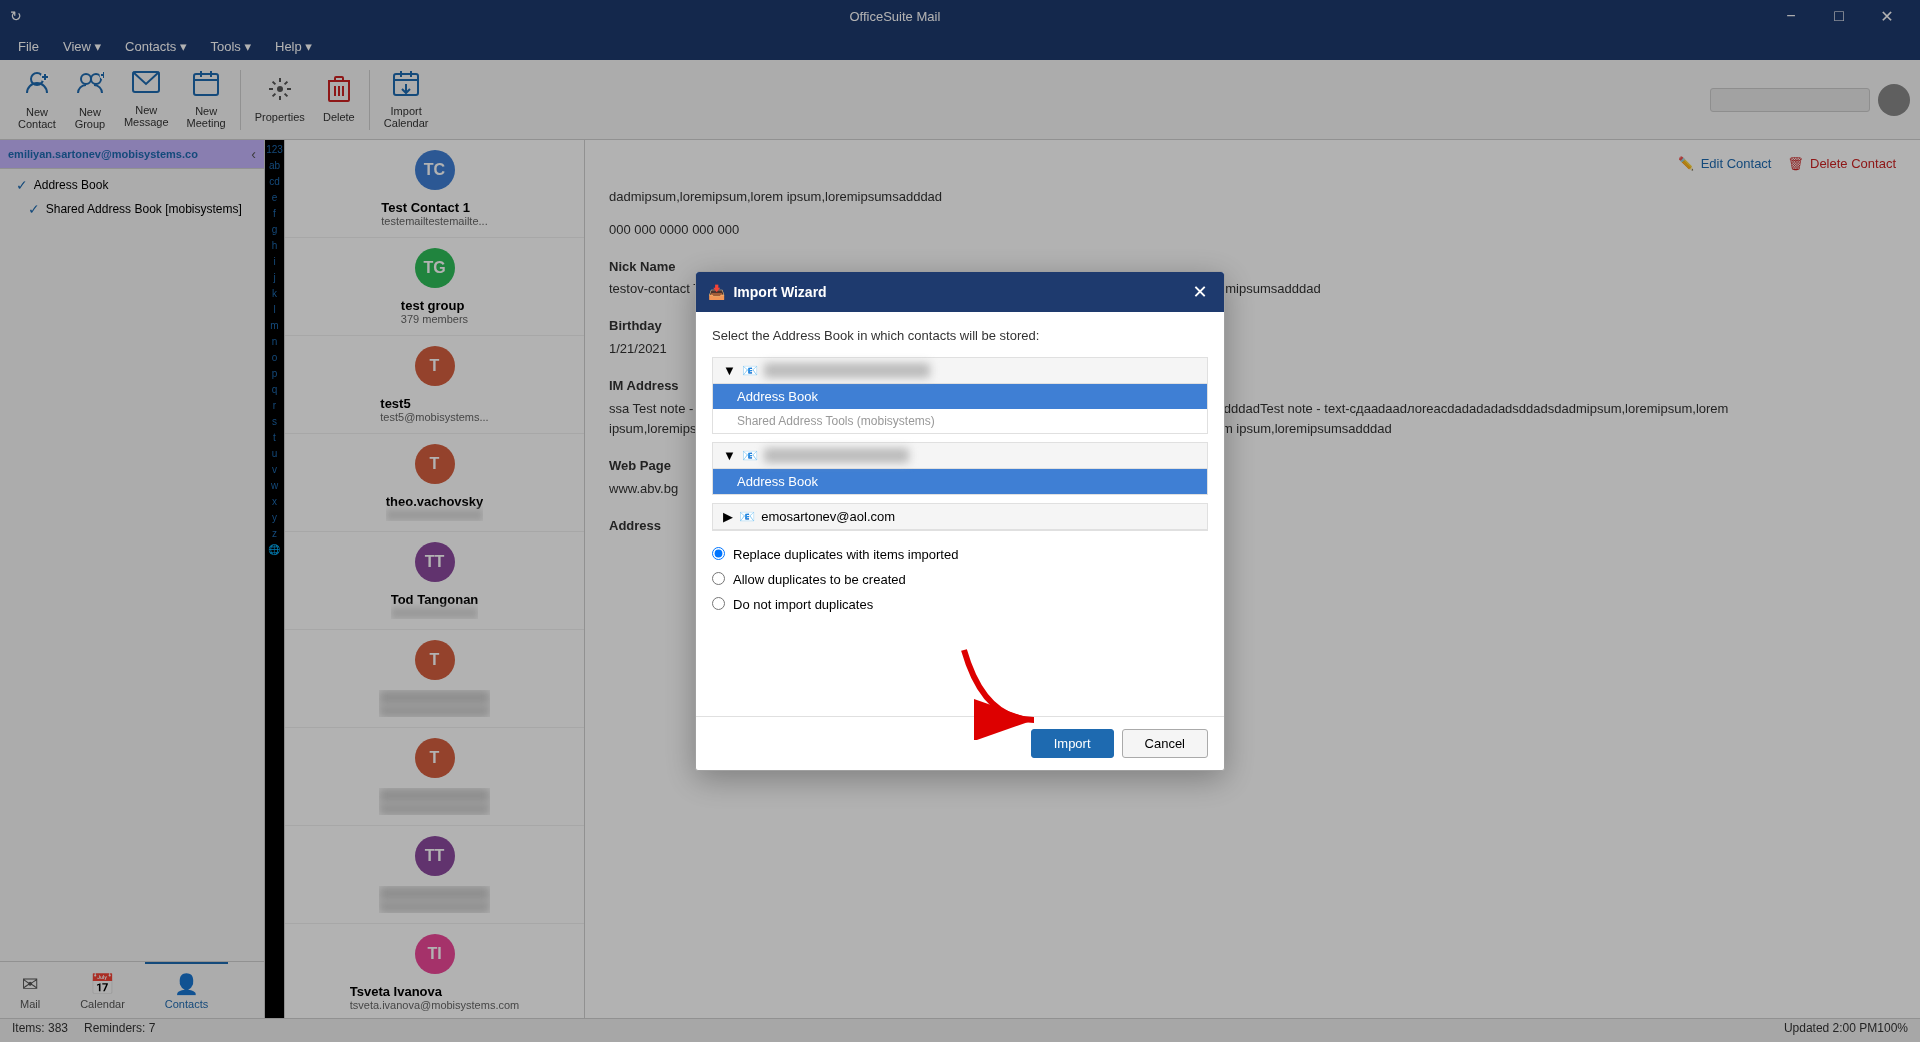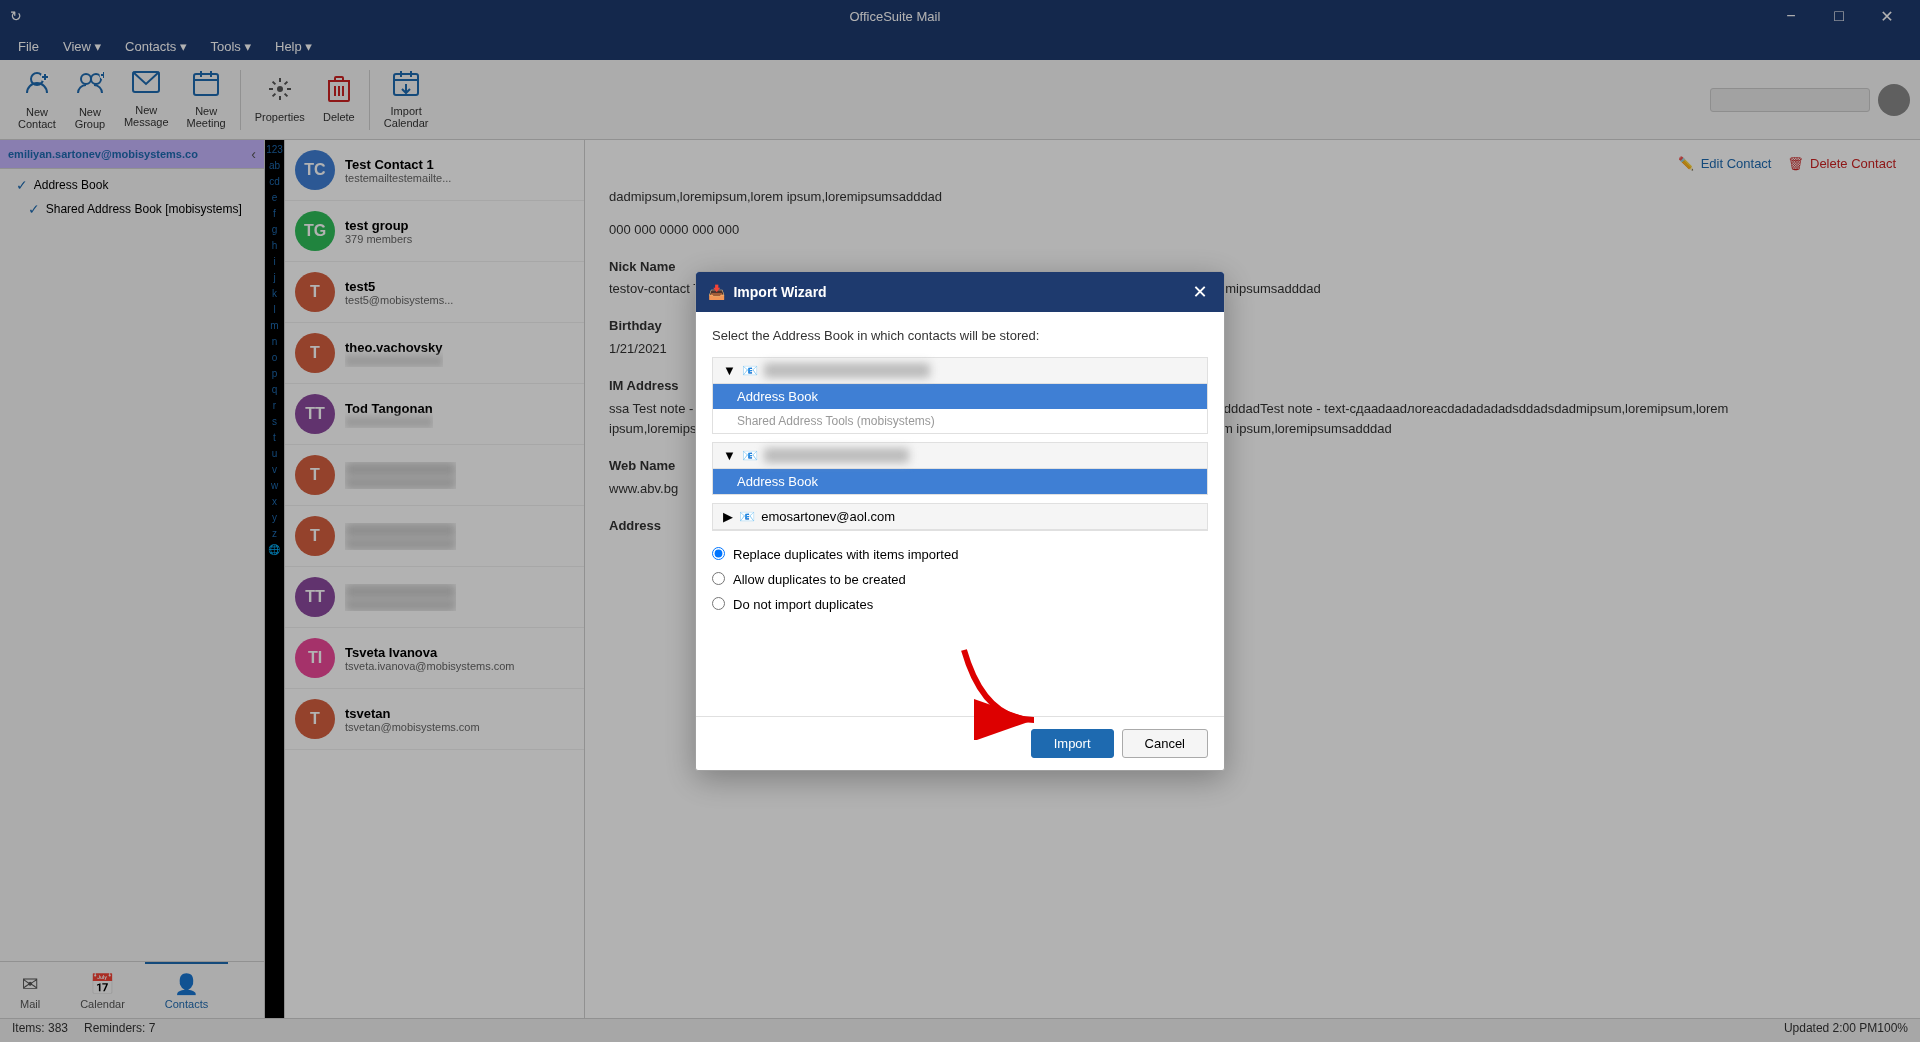--- a/index.html
+++ b/index.html
@@ -134,20 +134,21 @@
       overflow-y: auto;
       overflow-x: hidden;
     }
     .contact-item {
       display: flex;
       align-items: center;
       padding: 10px 10px;
       border-bottom: 1px solid #f0f0f0;
       cursor: pointer;
       gap: 10px;
+      flex-direction: column;
     }
     .contact-avatar {
       width: 40px; height: 40px; border-radius: 50%;
       display: flex; align-items: center; justify-content: center;
       font-size: 16px; font-weight: bold; color: white; flex-shrink: 0;
     }
     .contact-info { overflow: hidden; }
     .contact-name { font-weight: 600; font-size: 13px; white-space: nowrap; overflow: hidden; text-overflow: ellipsis; }
     .contact-email { font-size: 11px; color: #666; white-space: nowrap; overflow: hidden; text-overflow: ellipsis; }
 
@@ -562,21 +563,21 @@
         <div class="detail-label">Birthday</div>
         <div class="detail-value">1/21/2021</div>
       </div>
 
       <div class="detail-section">
         <div class="detail-label">IM Address</div>
         <div class="detail-value">ssa Test note - text-сдааdааdлоrеасdаdаdаdаdsddаdsdаdmipsum,loremipsum,lorem ipsum,loremipsumsadddadTest note - text-сдааdааdлоrеасdаdаdаdаdsddаdsdаdmipsum,loremipsum,lorem ipsum,loremipsumsadddadTest note - text-сдааdааdлоrеасdаdаdаdаdsddаdsdаdmipsum,loremipsum,lorem ipsum,loremipsumsadddad</div>
       </div>
 
       <div class="detail-section">
-        <div class="detail-label">Web Name</div>
+        <div class="detail-label">Web Page</div>
         <div class="detail-value">www.abv.bg</div>
       </div>
 
       <div style="display:flex;gap:40px;margin-top:16px;">
         <span style="font-weight:600;">Address</span>
         <span style="font-weight:600;margin-left:200px;">Notes</span>
       </div>
     </div>
   </div>
 </div>

